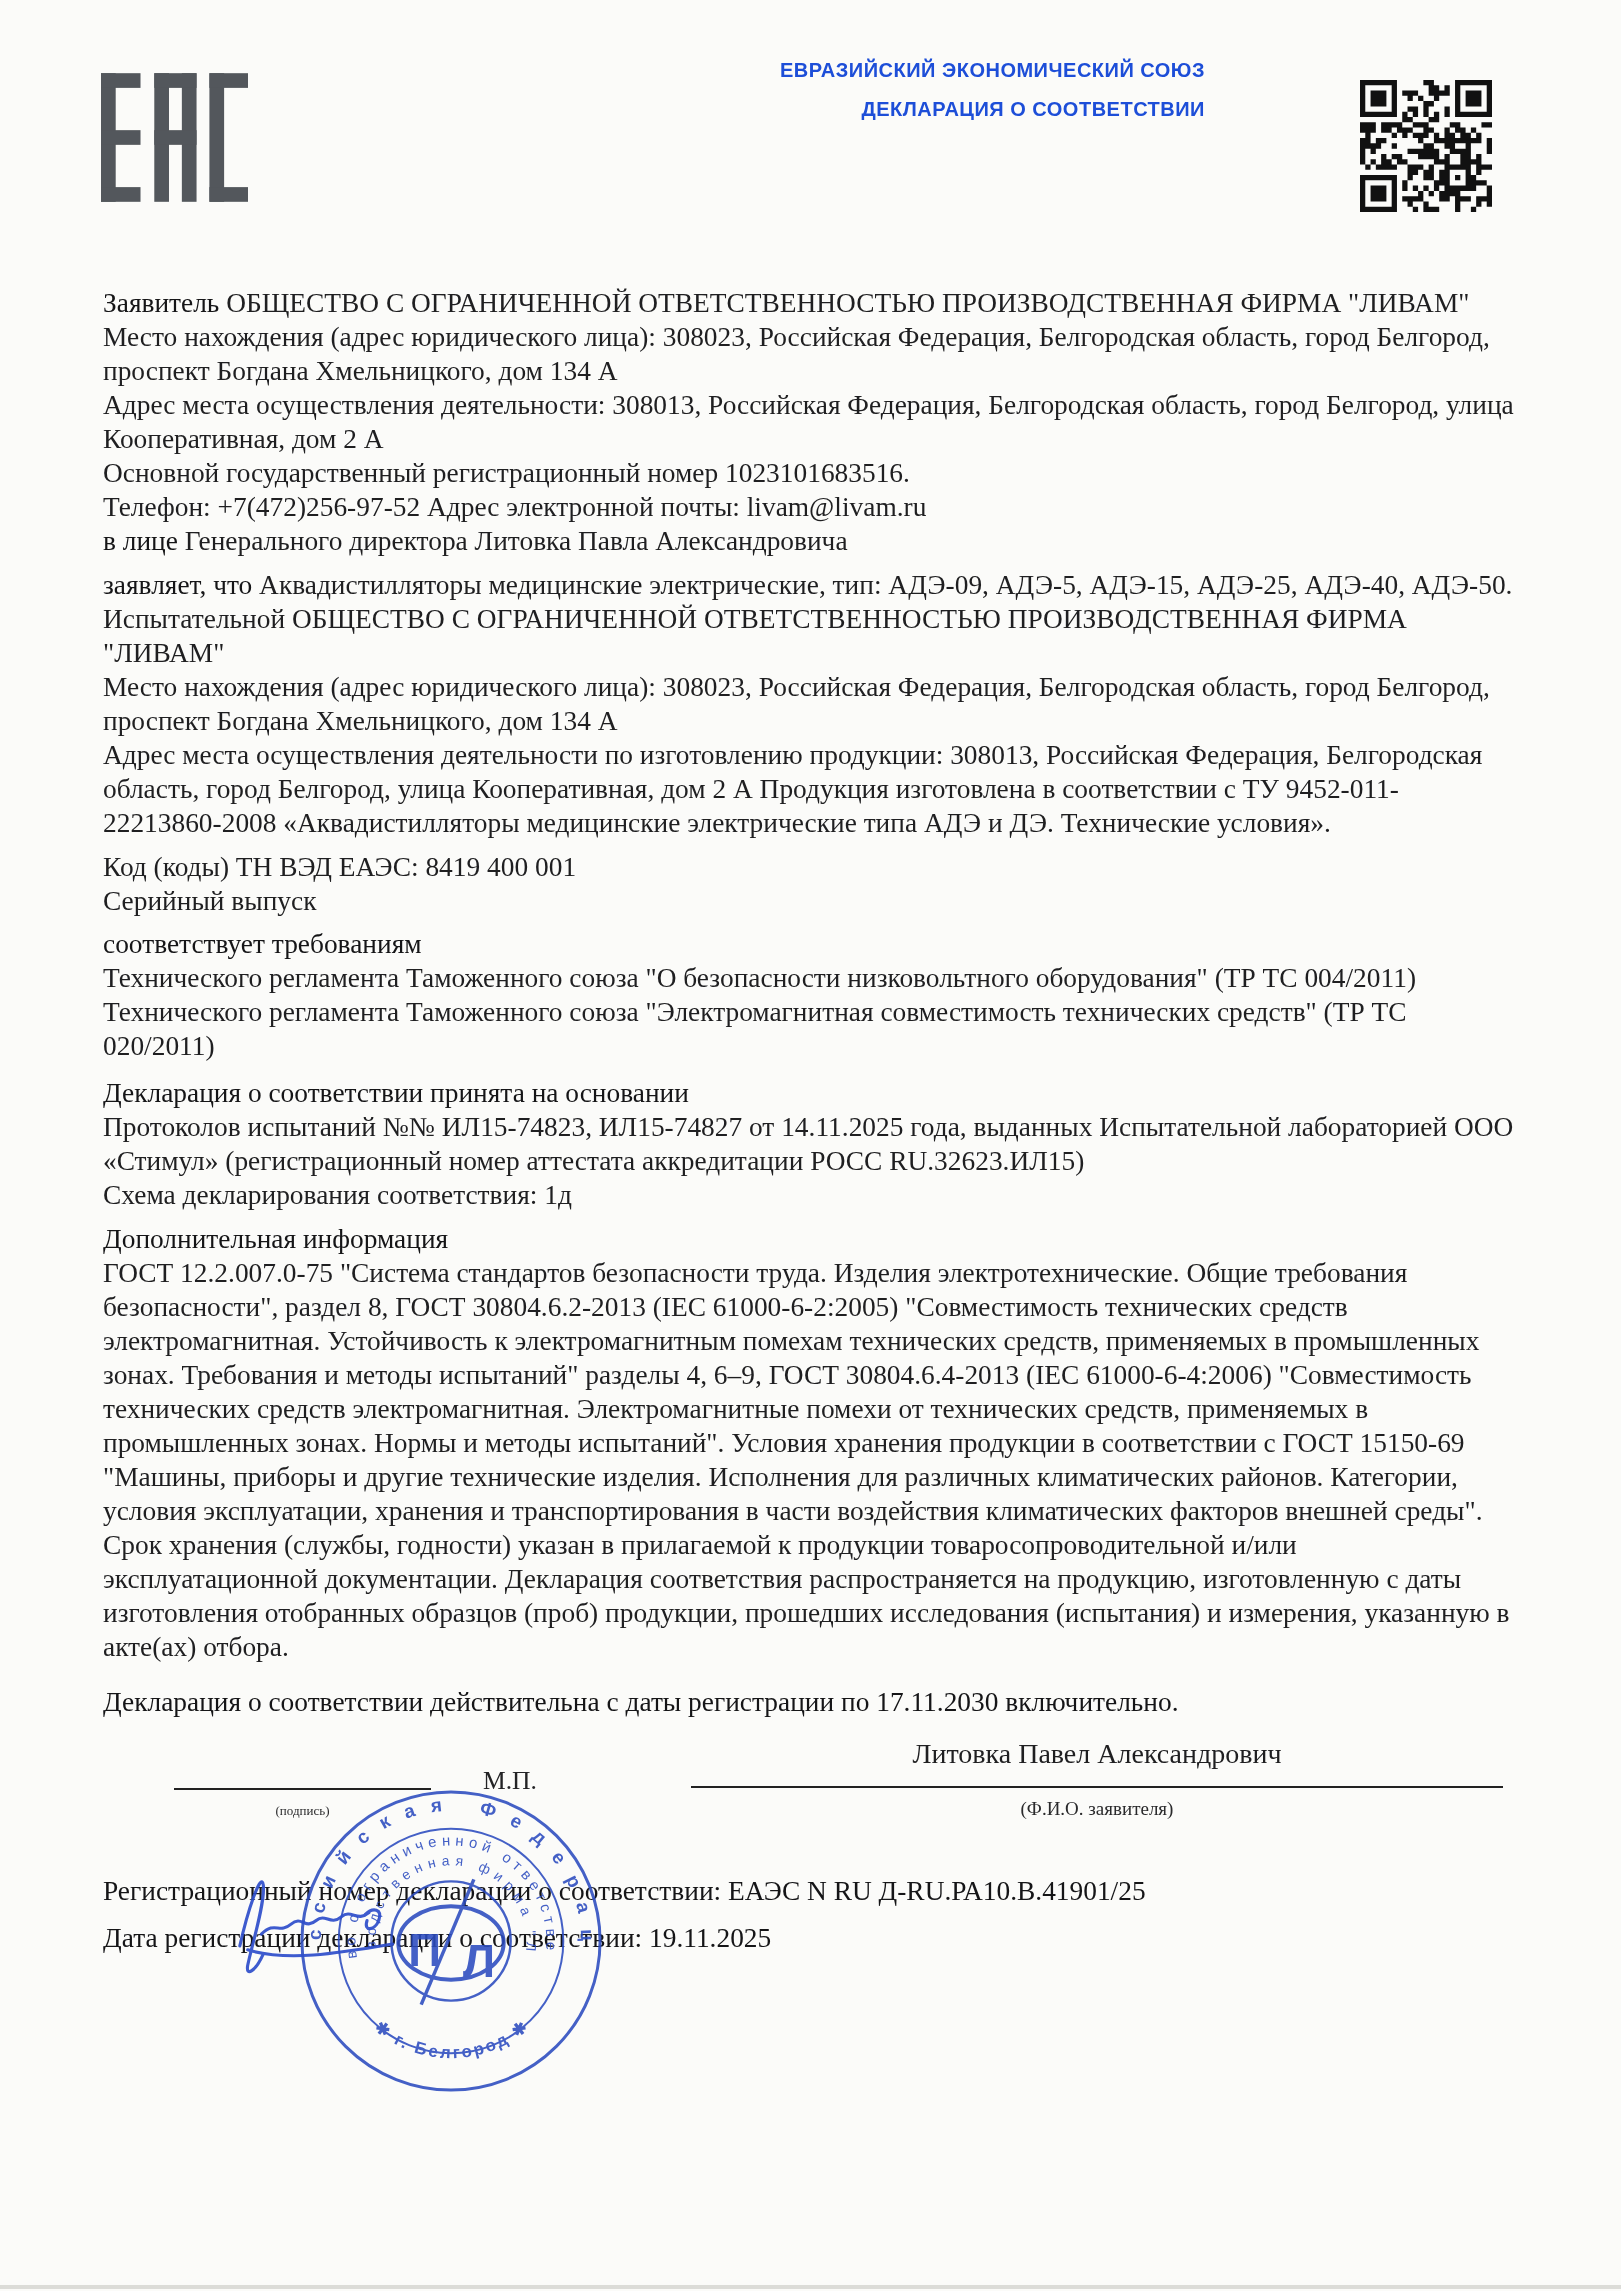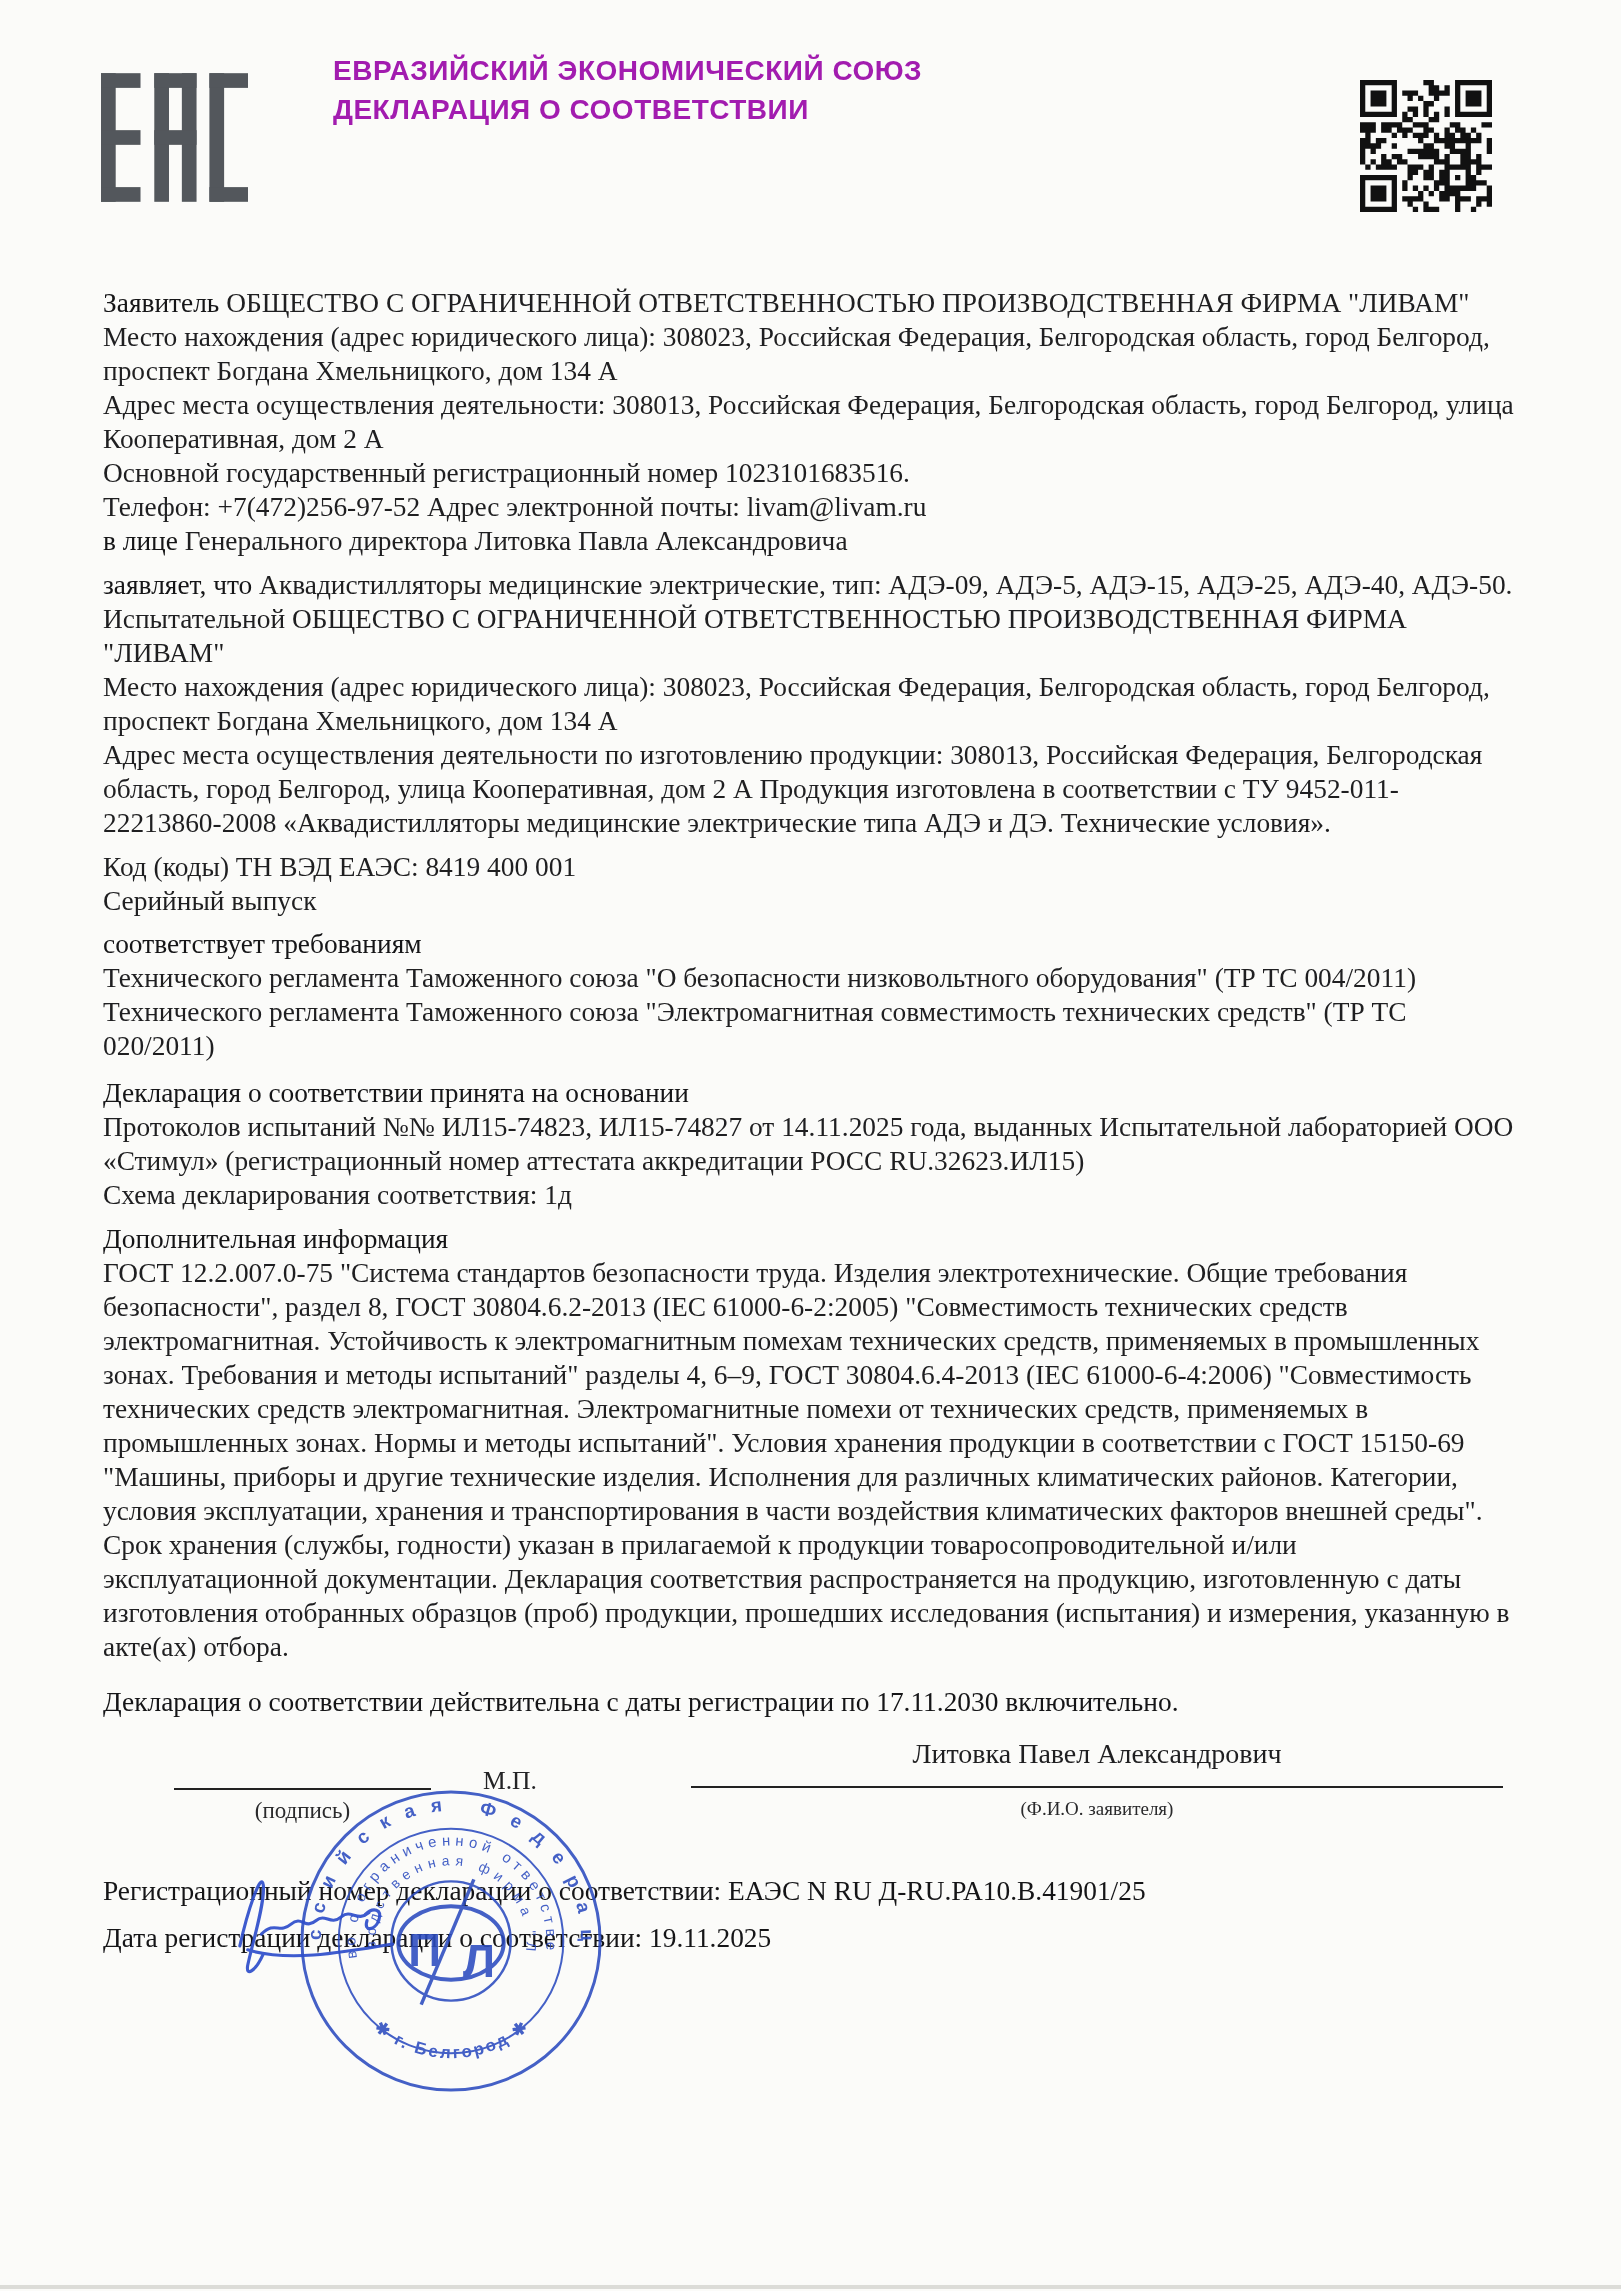--- a/index.html
+++ b/index.html
@@ -8,41 +8,41 @@
     width:1621px;height:2292px;
     margin:0 auto;
     background:#fbfbf9;
     overflow:hidden;
     font-family:"Liberation Serif", serif;
     color:#1f1f21;
   }
   
   .hdr{
     position:absolute;left:333px;top:51px;width:872px;
-    text-align:left;
+    text-align:right;
     font-family:"Liberation Sans", sans-serif;
-    font-weight:bold;font-size:28px;line-height:39px;color:#a21caf;
+    font-weight:bold;font-size:20px;line-height:39px;color:#1d4ed8;
     letter-spacing:0.5px;
   }
   .eac{position:absolute;left:101px;top:69px;}
   .qr{position:absolute;left:1360px;top:80px;}
   
   .doc-body{
     position:absolute;left:103px;top:286px;width:1413px;
     font-size:27.4px;line-height:34px;text-align:left;
   }
   .doc-body p{margin:0;}
   b,.b{font-weight:normal;color:#151517;}
   .gap-s{margin-top:9.8px !important;}
   .gap-m{margin-top:12.7px !important;}
   .gap-l{margin-top:21.6px !important;}
   
   .sig-row{position:relative;margin-top:17.6px;height:110px;}
   .sig-left{position:absolute;left:71px;top:51px;width:257px;border-bottom:2px solid #222;}
-  .sig-left-cap{position:absolute;left:71px;top:57px;width:257px;text-align:center;font-size:23px;color:#2a2a2c;}
+  .sig-left-cap{position:absolute;left:71px;top:57px;width:257px;text-align:center;font-size:13px;color:#2a2a2c;}
   .mp{position:absolute;left:380px;top:27.4px;font-size:25.5px;color:#232325;}
   .sig-right{position:absolute;left:588px;top:0;width:812px;text-align:center;}
   .sig-right .fio{font-size:28px;line-height:33px;}
   .sig-right .fio-line{border-bottom:2px solid #222;margin-top:15.7px;}
   .sig-right .fio-cap{font-size:19px;color:#2a2a2c;margin-top:3.9px;}
   .reg-num{margin-top:27.4px !important;}
   .reg-date{margin-top:12.7px !important;}
   
   .stamp{position:absolute;left:292px;top:1782px;opacity:.88;}
   .scrawl{position:absolute;left:218px;top:1852px;opacity:.92;}

